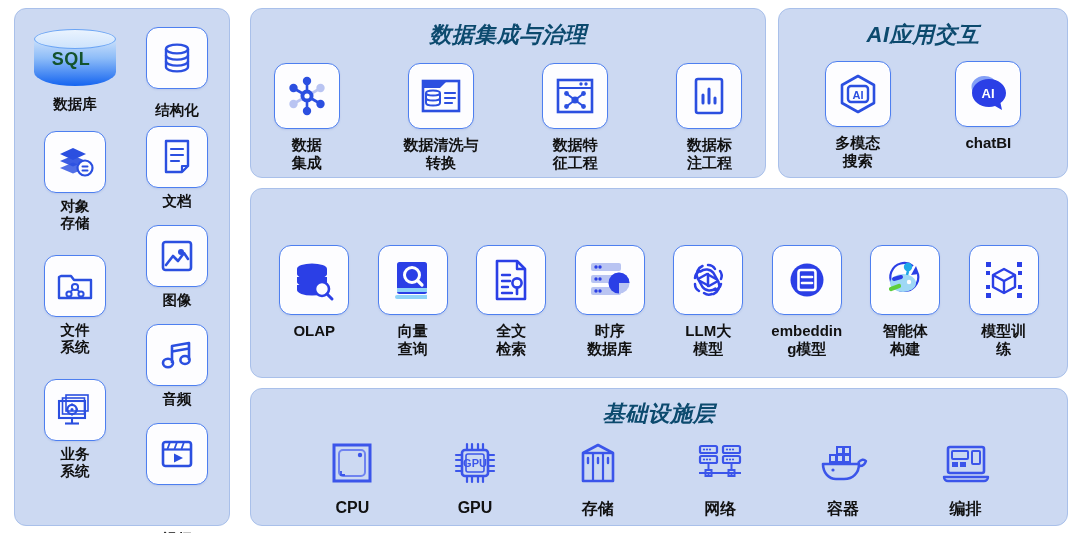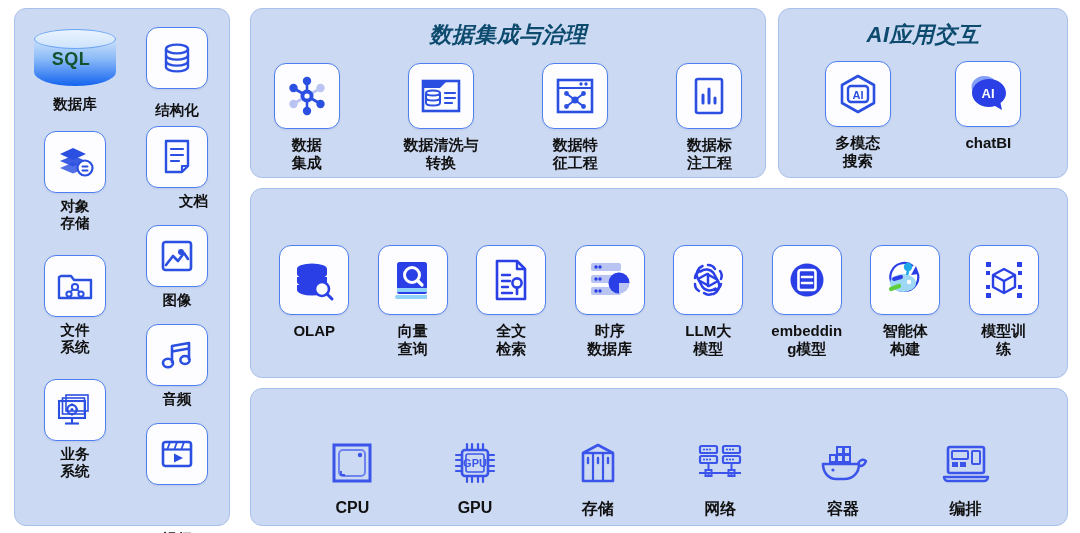--- a/index.html
+++ b/index.html
@@ -178,21 +178,21 @@
               <ellipse cx="17" cy="8" rx="11" ry="4.4"></ellipse>
               <path d="M6 8 v18 a11 4.4 0 0 0 22 0 V8"></path>
               <path d="M6 14.2 a11 4.4 0 0 0 22 0"></path>
               <path d="M6 20.2 a11 4.4 0 0 0 22 0"></path>
             </g>
           </svg>
         </div>
         <div class="caption">结构化</div>
       </div>
 
-      <div class="side-item" style="position:absolute; top:117px; left:19px;align-items:flex-end;">
+      <div class="side-item" style="position:absolute; top:117px; left:19px;">
         <div class="tile tile-sm">
           <svg width="30" height="36" viewBox="0 0 30 36">
             <path d="M4 2 H26 V27 L20 33 H4 Z" fill="none" stroke="#2b4fe0" stroke-width="2.4" stroke-linejoin="round"></path>
             <path d="M20 33 V27 H26" fill="none" stroke="#2b4fe0" stroke-width="2.2" stroke-linejoin="round"></path>
             <g stroke="#2b4fe0" stroke-width="2.2" stroke-linecap="round">
               <line x1="9" y1="10" x2="21" y2="10"></line>
               <line x1="9" y1="16" x2="21" y2="16"></line>
               <line x1="9" y1="22" x2="17" y2="22"></line>
             </g>
           </svg>
@@ -520,20 +520,21 @@
             </g>
           </svg>
         </div>
         <div class="cap2">模型训
 练</div>
       </div>
     </div>
   </div>
 
   <div class="panel" id="panel-infra">
+    <div class="panel-title" style="margin-top:10px;">基础设施层</div>
 
     <div class="row" style="top:48px; padding:0 40px;">
 
       <div class="cell">
         <div class="infra-icon">
           <svg width="44" height="44" viewBox="0 0 44 44">
             <rect x="4" y="4" width="36" height="36" fill="none" stroke="#3b55ea" stroke-width="3"></rect>
             <rect x="9" y="9" width="26" height="26" rx="4" fill="none" stroke="#6f83f0" stroke-width="2"></rect>
             <circle cx="30" cy="14" r="2.2" fill="#3b55ea"></circle>
             <path d="M11 30 l0 4 l4 0" fill="none" stroke="#3b55ea" stroke-width="1.8"></path>

